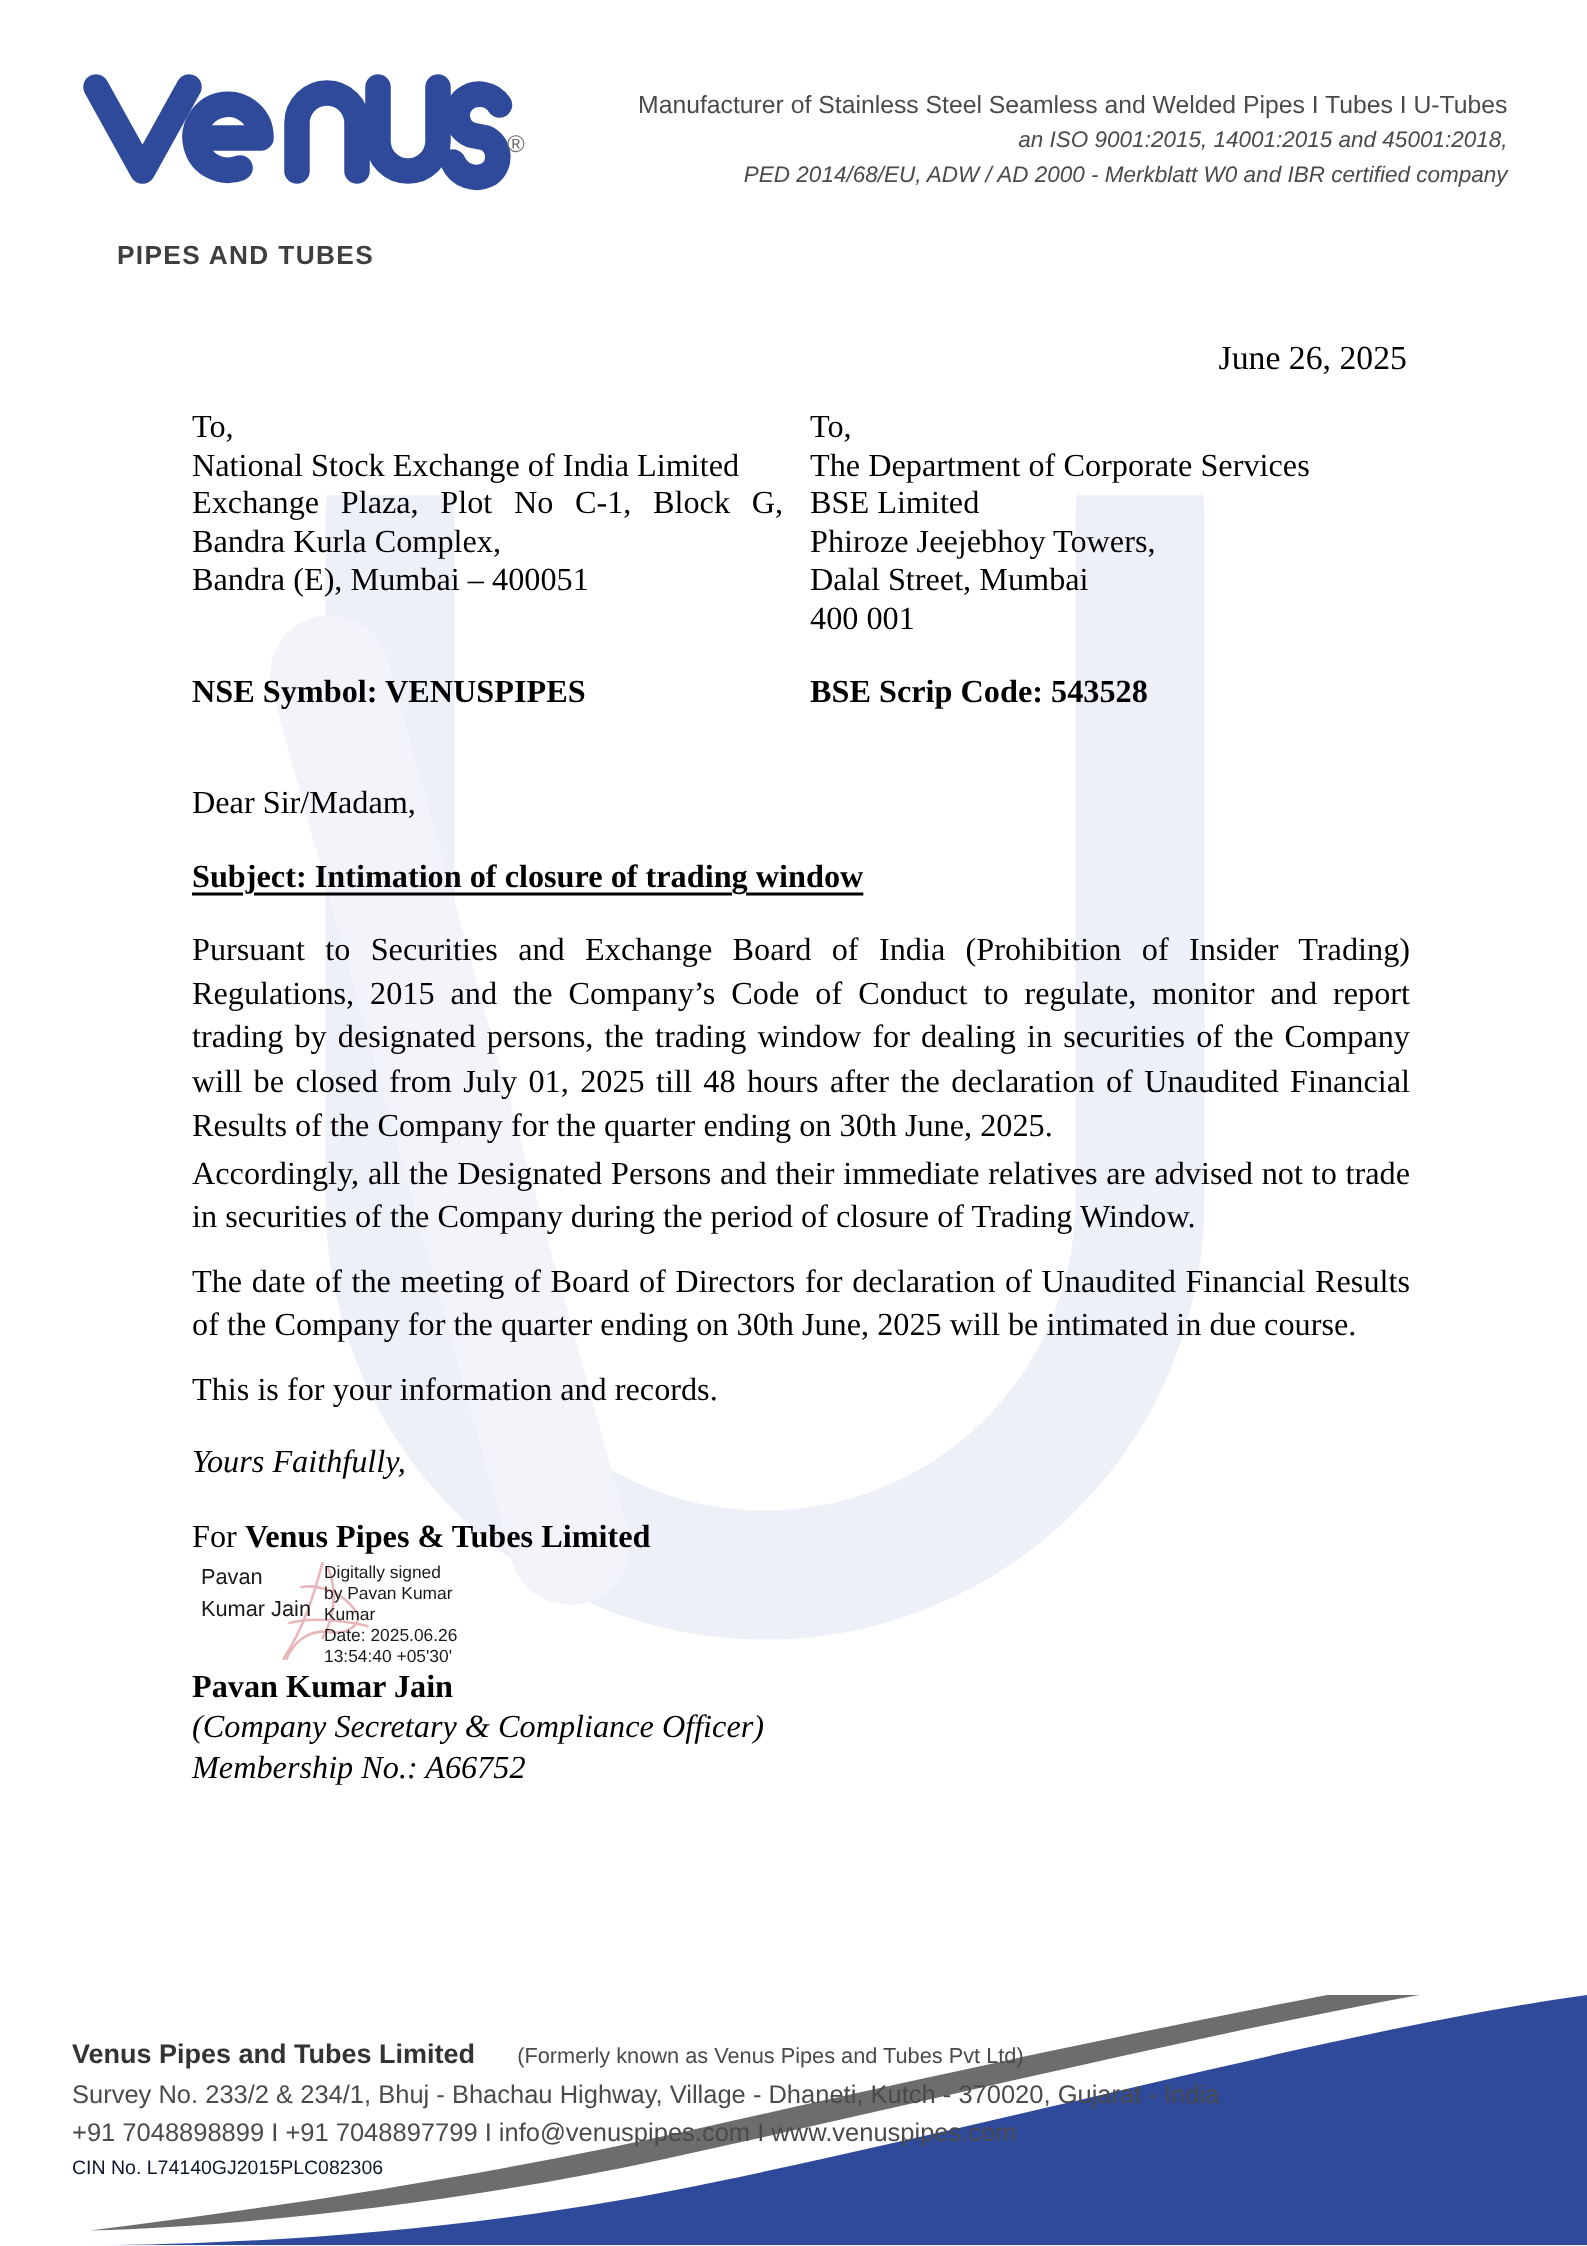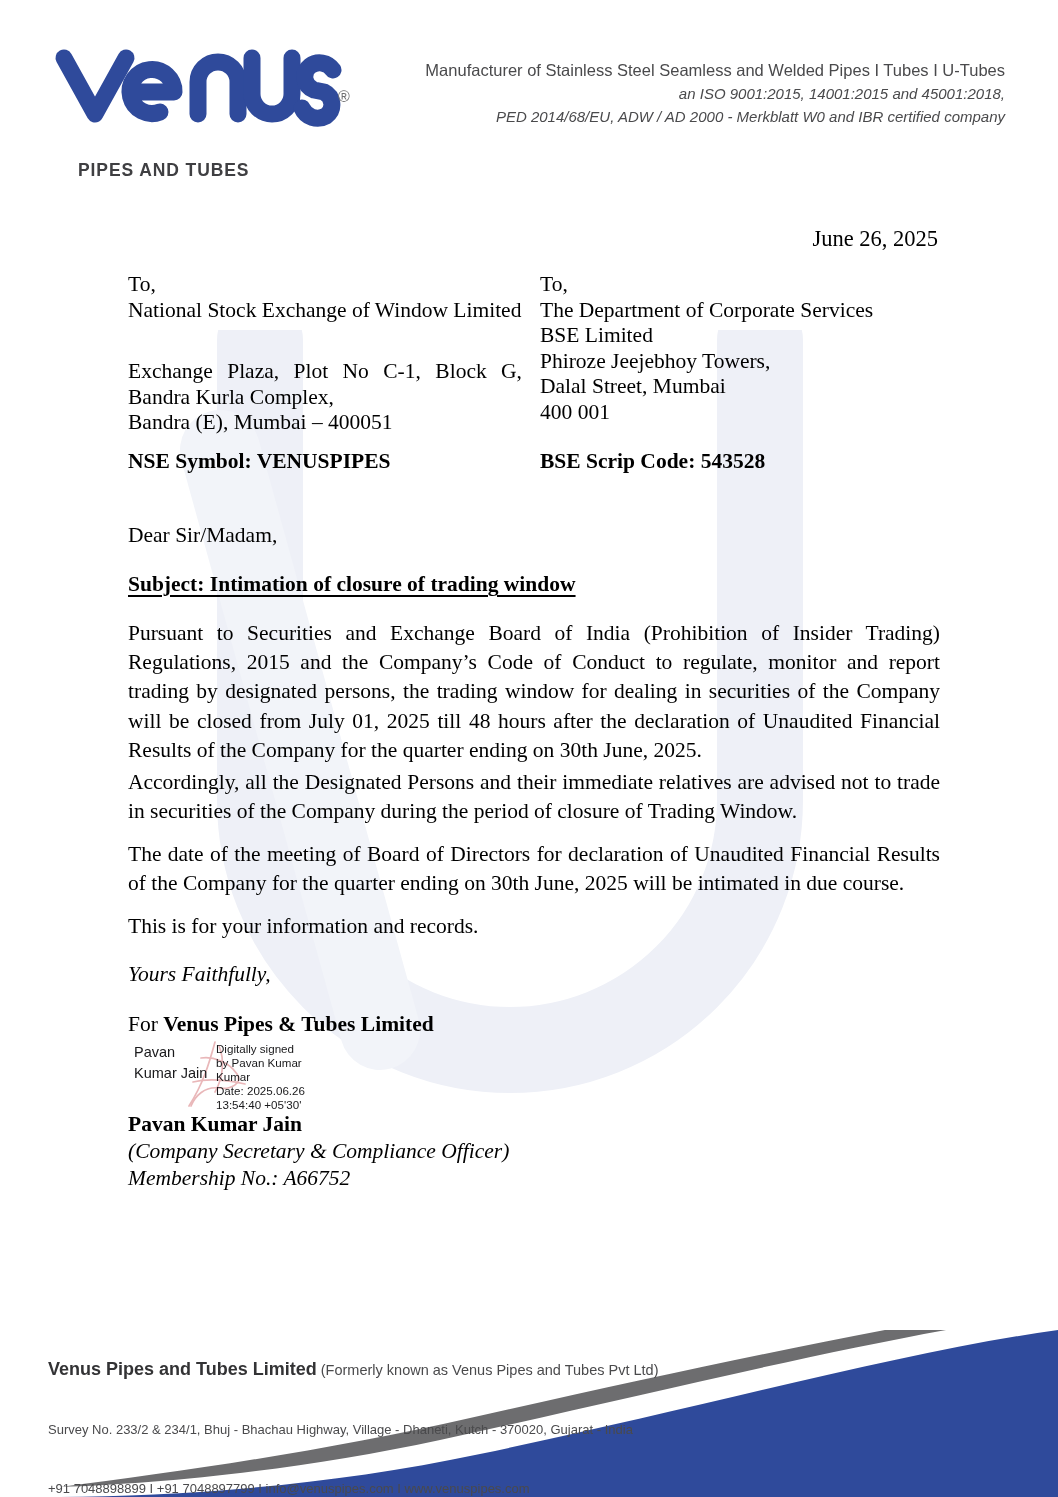--- a/index.html
+++ b/index.html
@@ -115,21 +115,20 @@
     line-height: 25.6px;
   }
   .addr-col.left  { left: 0px;   width: 400px; }
   .addr-col.right { left: 412px; width: 410px; }
   .addr-line { white-space: nowrap; }
   .addr-line.justified {
     white-space: normal;
     text-align: justify;
     text-align-last: justify;
     width: 394px;
-    margin-top: 36px;
   }
   .code-row {
     position: absolute;
     left: 128px;
     top: 448px;
     width: 820px;
     font-size: 21.5px;
     font-weight: bold;
     line-height: 26px;
   }
@@ -265,26 +264,25 @@
   .f-line1 {
     font-size: 17px;
     line-height: 26px;
     white-space: nowrap;
   }
   .f-line1 .f-strong {
     font-weight: bold;
     font-size: 18px;
     color: #333335;
   }
-  .f-line1 .f-paren { font-size: 14.5px; }
+  .f-line1 .f-paren { font-size: 14.5px; padding-left: 24px; }
   .f-line2, .f-line3 {
-    font-size: 13px;
+    font-size: 17px;
     line-height: 25px;
     white-space: nowrap;
-    margin-top: 34px;
   }
   .f-line4 {
     font-size: 13px;
     line-height: 22px;
     white-space: nowrap;
     color: #0f172a;
   }
 </style>
 </head>
 <body>
@@ -330,21 +328,21 @@
     </div>
   </div>
 
   <div class="content">
 
     <div class="letter-date">June 26, 2025</div>
 
     <div class="addr-wrap">
       <div class="addr-col left">
         <div class="addr-line">To,</div>
-        <div class="addr-line">National Stock Exchange of Window Limited</div>
+        <div class="addr-line">National Stock Exchange of India Limited</div>
         <div class="addr-line justified">Exchange Plaza, Plot No C-1, Block G,</div>
         <div class="addr-line">Bandra Kurla Complex,</div>
         <div class="addr-line">Bandra (E), Mumbai – 400051</div>
       </div>
       <div class="addr-col right">
         <div class="addr-line">To,</div>
         <div class="addr-line">The Department of Corporate Services</div>
         <div class="addr-line">BSE Limited</div>
         <div class="addr-line">Phiroze Jeejebhoy Towers,</div>
         <div class="addr-line">Dalal Street, Mumbai</div>

